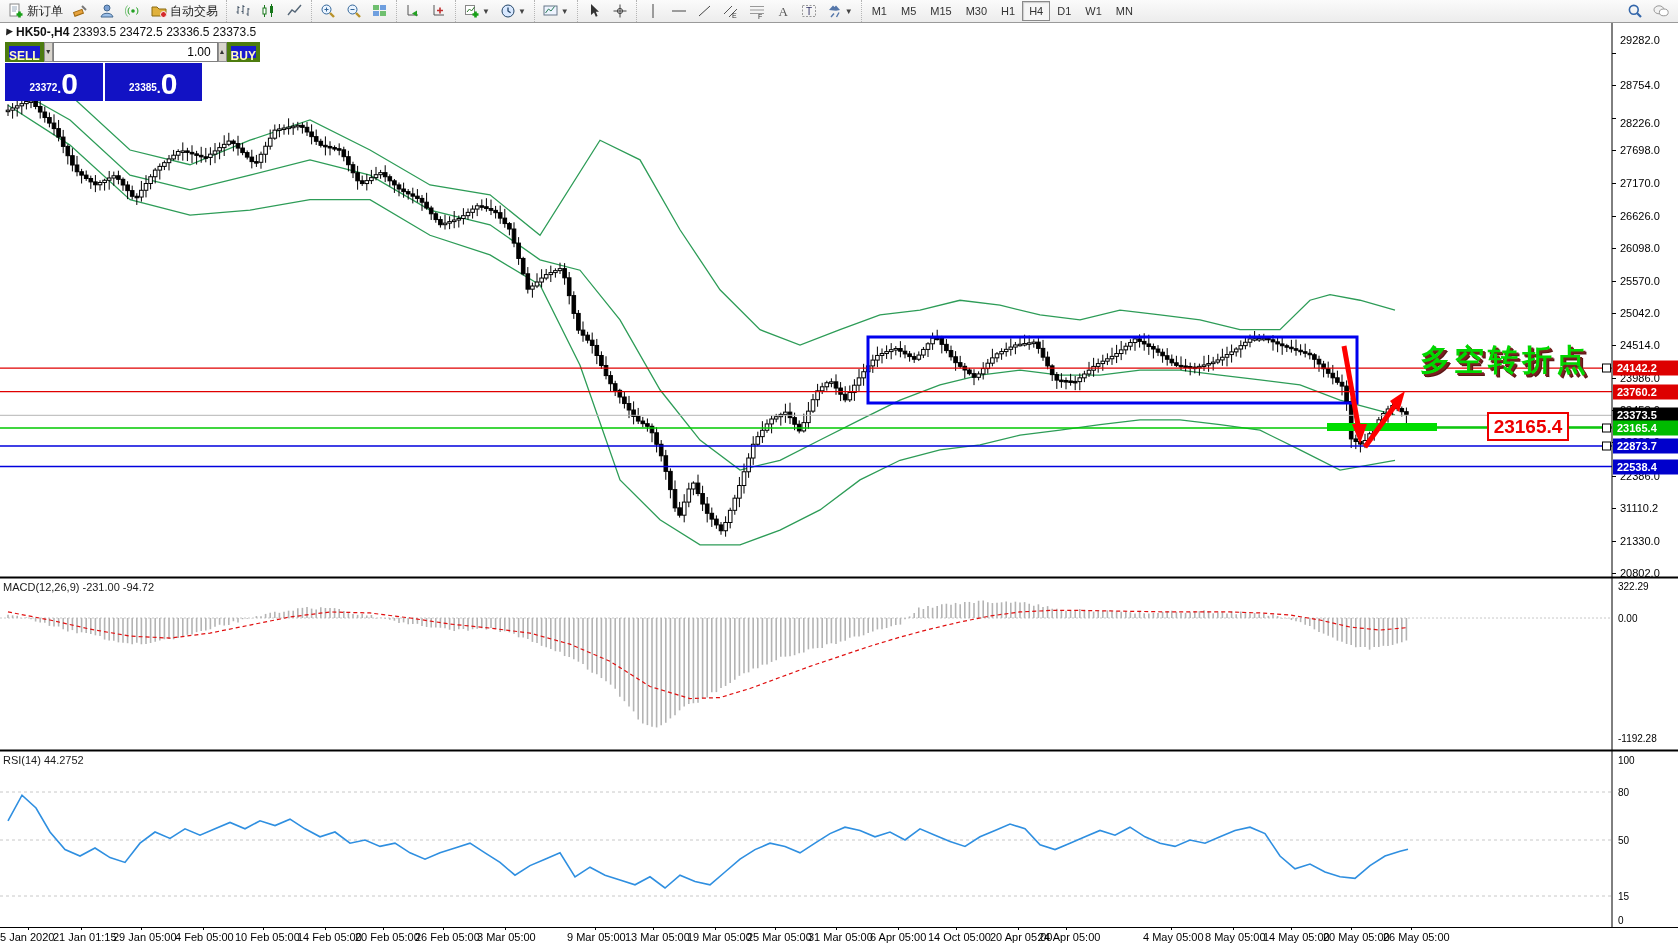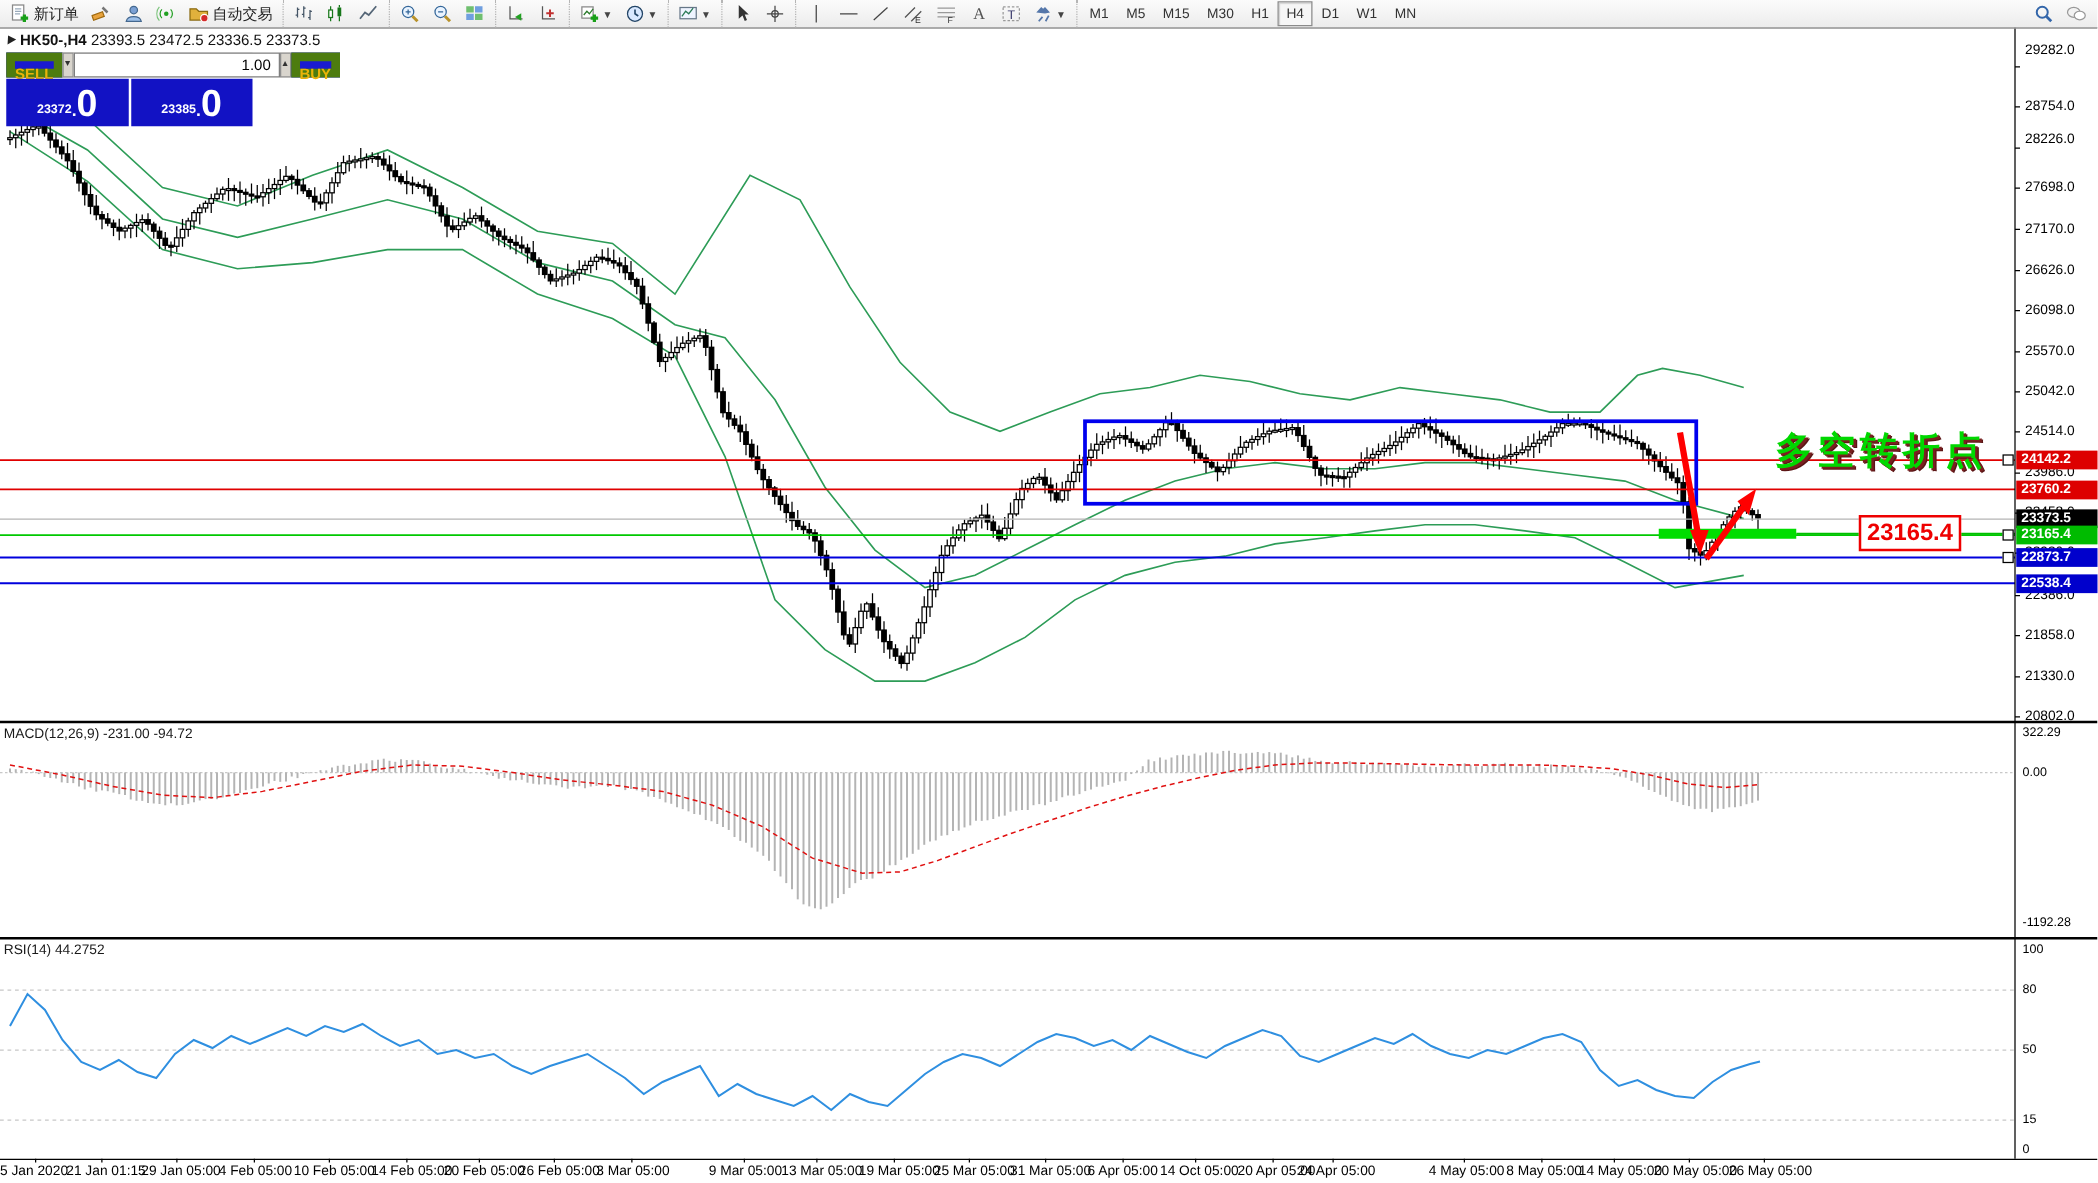--- a/index.html
+++ b/index.html
@@ -26,21 +26,21 @@
   .axis-tick-dash{width:4px;height:1px;background:#000;left:1612px;z-index:4;}
   .price-tag{left:1613px;width:63px;height:15px;line-height:15px;color:#fff;font-size:11px;font-weight:bold;
              padding-left:4px;transform:translateY(-50%);z-index:6;}
   .tag-handle{width:7px;height:7px;background:#fff;border:1px solid #000;left:1602px;transform:translateY(-50%);z-index:6;}
   .time-label{top:931px;font-size:11px;color:#000;white-space:nowrap;z-index:4;}
   .ind-label{font-size:11px;color:#1a1a1a;left:3px;z-index:8;}
   .sub-scale{left:1618px;font-size:10px;color:#000;transform:translateY(-50%);z-index:4;}
   
   .oneclick{left:5px;top:42px;width:197px;z-index:20;}
   .oc-row1{display:flex;height:20px;background:#b9b9b9;align-items:stretch;}
-  .oc-sell,.oc-buy{width:46px;background:#1a1ad0;color:#eab308;font-size:12px;font-weight:bold;text-align:center;line-height:20px;border:7px solid #4d7c0f;}
+  .oc-sell,.oc-buy{width:46px;background:#1a1ad0;color:#fef9c3;font-size:12px;font-weight:bold;text-align:center;line-height:20px;border:4px solid #4d7c0f;}
   .oc-spin{width:15px;background:#d9d5cd;border:1px solid #8f8f8f;font-size:7px;color:#333;text-align:center;line-height:18px;}
   .oc-vol{flex:1;background:#fff;border:1px solid #7f7f7f;font-size:12px;text-align:right;padding-right:6px;font-family:"Liberation Sans",sans-serif;}
   .oc-row2{display:flex;margin-top:1px;height:38px;gap:2px;}
   .oc-price{flex:1;background:#1212c4;color:#fff;display:flex;align-items:flex-end;justify-content:center;padding-bottom:3px;}
   .p-sm{font-size:10px;font-weight:bold;line-height:20px;}
   .p-dot{font-size:14px;font-weight:bold;line-height:20px;}
   .p-big{font-size:30px;font-weight:bold;line-height:28px;}
   
   .turning-text{left:1420px;top:340px;font-size:30px;font-weight:bold;color:#00d800;letter-spacing:4px;
                 text-shadow:2px 2px 0 #7a2020, 3px 3px 0 #5a1515;z-index:12;white-space:nowrap;}
@@ -1253,21 +1253,21 @@
         </svg>
       </div>
     </div>
   </div>
 <div id="overlays">
     <div class="ov axis-tick-dash" style="top: 53.0368px;"></div>
     <div class="ov axis-tick-label" style="top: 40px;">29282.0</div>
     <div class="ov axis-tick-dash" style="top: 85.4096px;"></div>
     <div class="ov axis-tick-label" style="top: 85.4096px;">28754.0</div>
     <div class="ov axis-tick-dash" style="top: 117.782px;"></div>
-    <div class="ov axis-tick-label" style="top: 111px;">28226.0</div>
+    <div class="ov axis-tick-label" style="top: 123px;">28226.0</div>
     <div class="ov axis-tick-dash" style="top: 150.155px;"></div>
     <div class="ov axis-tick-label" style="top: 150.155px;">27698.0</div>
     <div class="ov axis-tick-dash" style="top: 182.528px;"></div>
     <div class="ov axis-tick-label" style="top: 182.528px;">27170.0</div>
     <div class="ov axis-tick-dash" style="top: 215.882px;"></div>
     <div class="ov axis-tick-label" style="top: 215.882px;">26626.0</div>
     <div class="ov axis-tick-dash" style="top: 248.254px;"></div>
     <div class="ov axis-tick-label" style="top: 248.254px;">26098.0</div>
     <div class="ov axis-tick-dash" style="top: 280.627px;"></div>
     <div class="ov axis-tick-label" style="top: 280.627px;">25570.0</div>
@@ -1277,21 +1277,21 @@
     <div class="ov axis-tick-label" style="top: 345.373px;">24514.0</div>
     <div class="ov axis-tick-dash" style="top: 377.746px;"></div>
     <div class="ov axis-tick-label" style="top: 377.746px;">23986.0</div>
     <div class="ov axis-tick-dash" style="top: 410.118px;"></div>
     <div class="ov axis-tick-label" style="top: 410.118px;">23458.0</div>
     <div class="ov axis-tick-dash" style="top: 442.491px;"></div>
     <div class="ov axis-tick-label" style="top: 442.491px;">22930.0</div>
     <div class="ov axis-tick-dash" style="top: 475.845px;"></div>
     <div class="ov axis-tick-label" style="top: 475.845px;">22386.0</div>
     <div class="ov axis-tick-dash" style="top: 508.218px;"></div>
-    <div class="ov axis-tick-label" style="top: 508.218px;">21858.0</div>
+    <div class="ov axis-tick-label" style="top: 508.218px;">31110.2</div>
     <div class="ov axis-tick-dash" style="top: 540.59px;"></div>
     <div class="ov axis-tick-label" style="top: 540.59px;">21330.0</div>
     <div class="ov axis-tick-dash" style="top: 572.963px;"></div>
     <div class="ov axis-tick-label" style="top: 572.963px;">20802.0</div>
     <div class="ov tag-handle" style="top: 368.169px;"></div>
     <div class="ov price-tag" style="top: 368.169px; background: rgb(221, 0, 0);">24142.2</div>
     <div class="ov price-tag" style="top: 391.59px; background: rgb(221, 0, 0);">23760.2</div>
     <div class="ov price-tag" style="top: 415.299px; background: rgb(0, 0, 0);">23373.5</div>
     <div class="ov tag-handle" style="top: 428.058px;"></div>
     <div class="ov price-tag" style="top: 428.058px; background: rgb(0, 187, 0);">23165.4</div>

